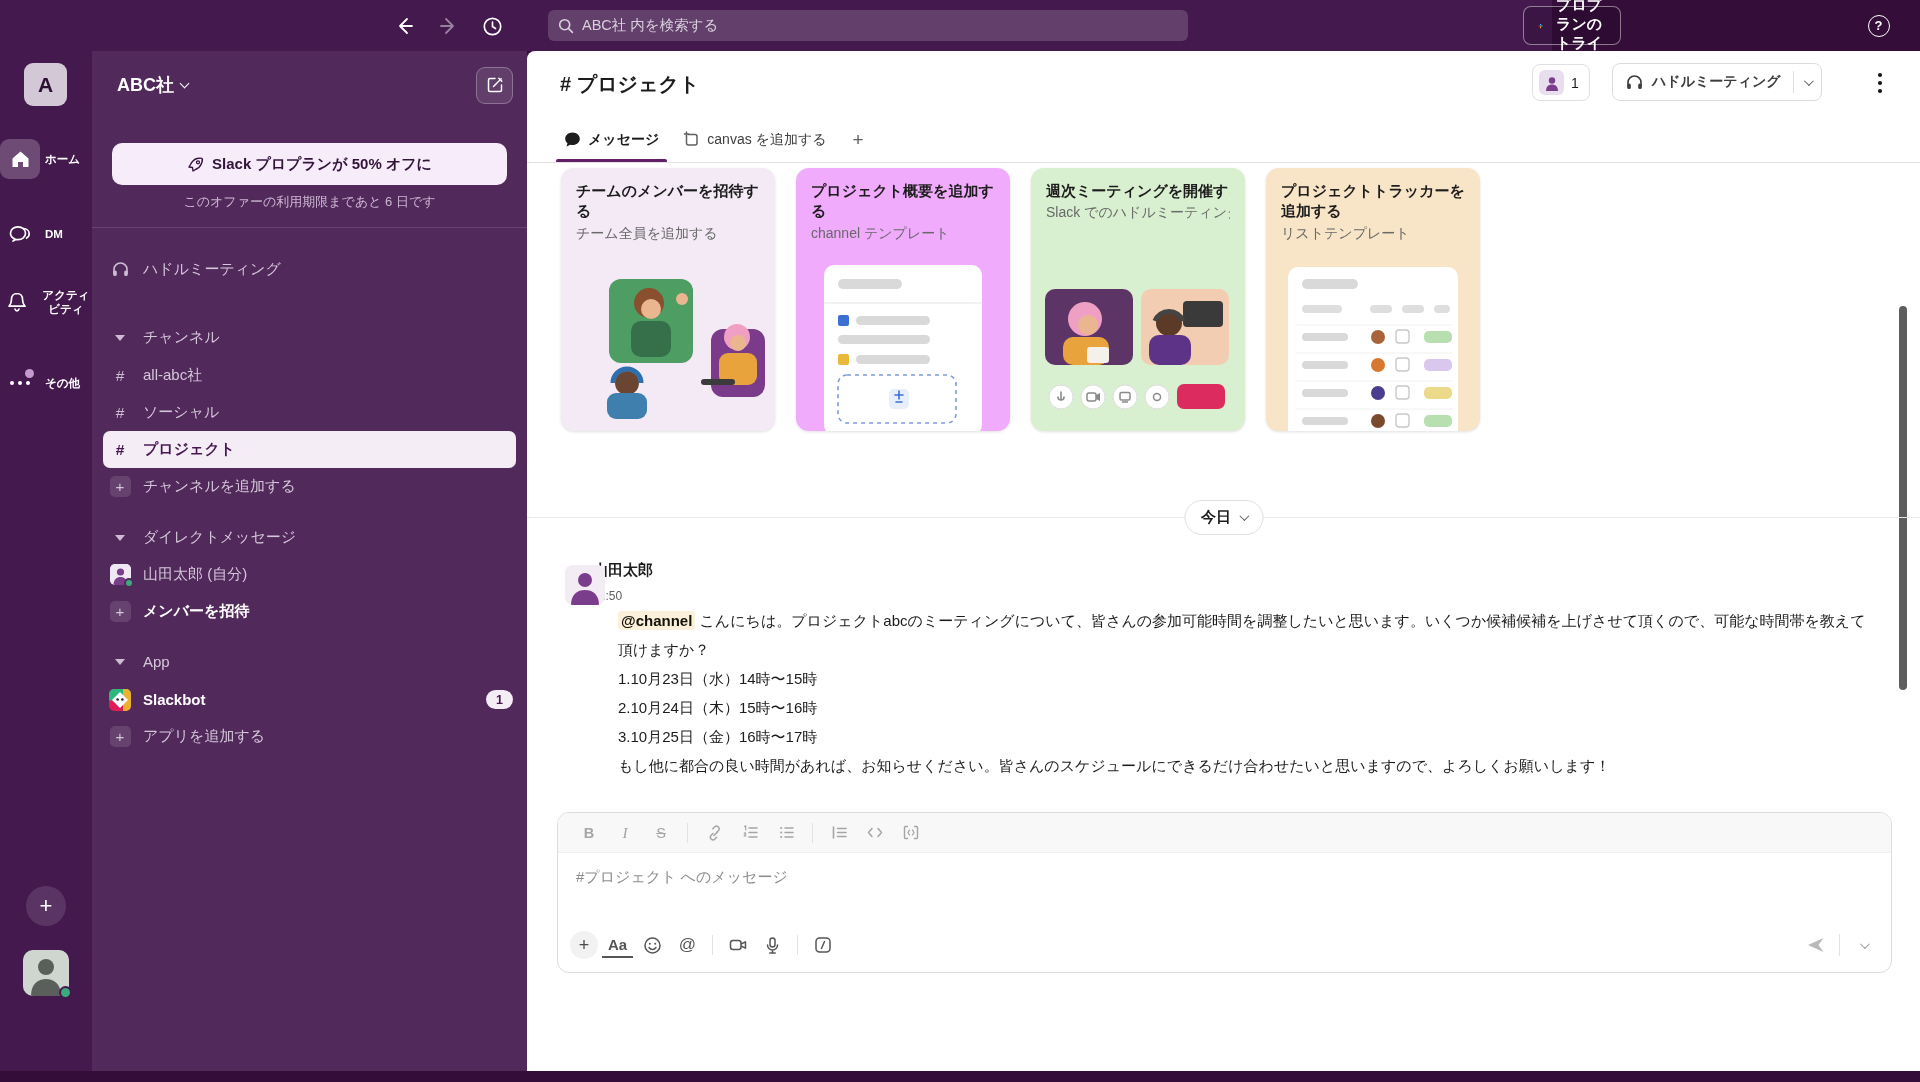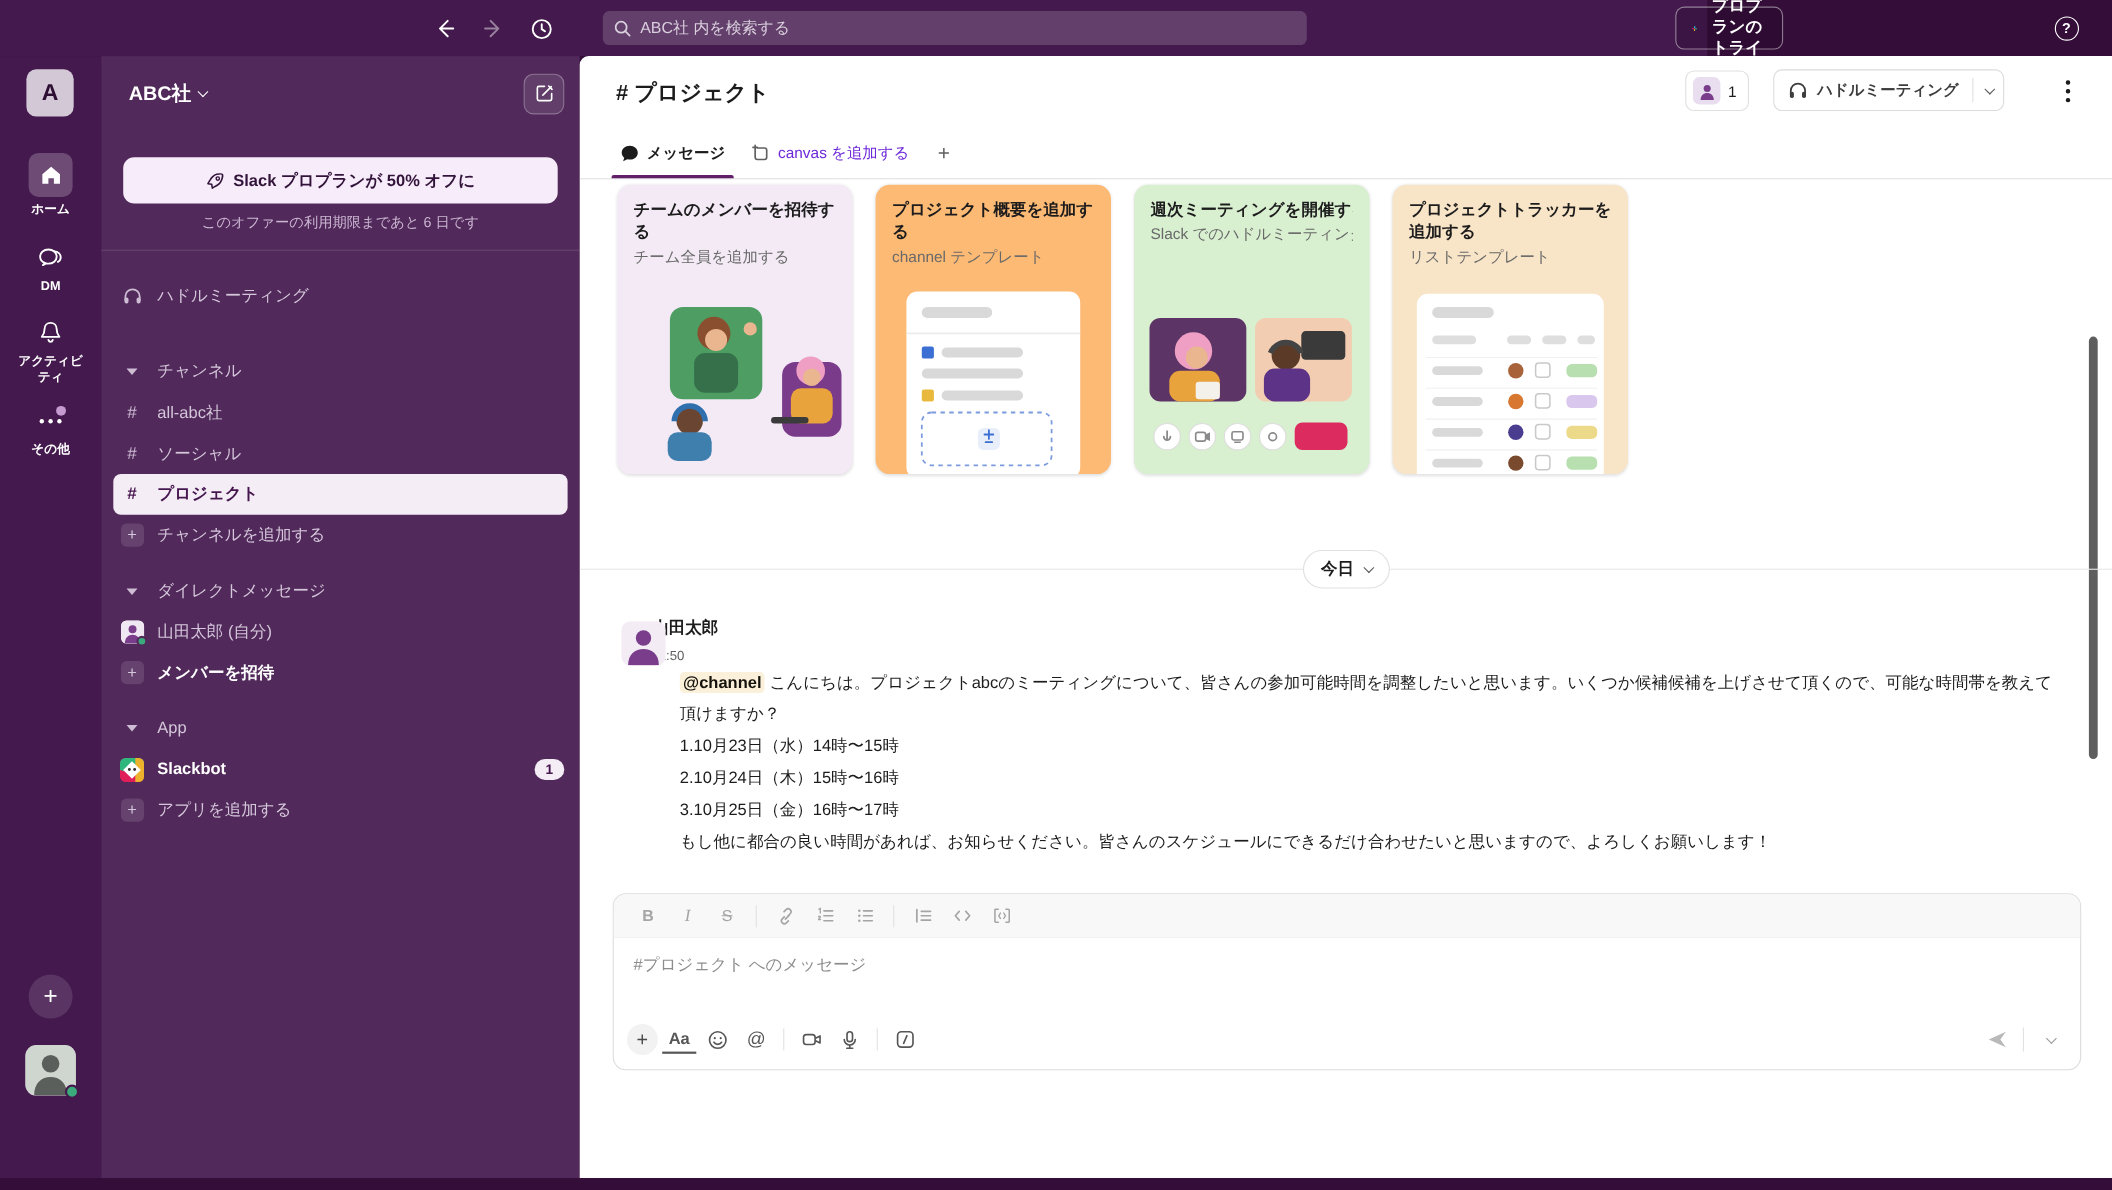--- a/index.html
+++ b/index.html
@@ -12,21 +12,21 @@
   .nav-btn { position:absolute; top:11px; width:30px; height:30px; border:none; background:transparent; color:#fff; cursor:pointer; display:flex; align-items:center; justify-content:center; border-radius:6px; }
   .nav-btn.dim { opacity:.45; }
   .searchbar { position:absolute; left:548px; top:10px; width:640px; height:31px; background:rgba(255,255,255,.17); border-radius:6px; display:flex; align-items:center; padding:0 10px; gap:8px; color:#d9cfdd; font-size:14.5px; cursor:text; }
   .trial-btn { position:absolute; left:1523px; top:6px; height:39px; padding:0 14px; display:flex; align-items:center; gap:9px; background:rgba(0,0,0,.12); border:1px solid rgba(255,255,255,.45); border-radius:8px; color:#fff; font-size:15px; font-weight:700; cursor:pointer; }
   .help-btn { position:absolute; left:1864px; top:11px; width:29px; height:29px; border-radius:50%; border:none; background:transparent; color:#fff; display:flex; align-items:center; justify-content:center; cursor:pointer; }
   .help-ring { width:22px; height:22px; border:1.6px solid #fff; border-radius:50%; display:flex; align-items:center; justify-content:center; font-size:13px; font-weight:700; }
 
   
   .rail { position:absolute; left:0; top:51px; width:92px; bottom:11px; background:#44194d; }
   .ws-avatar { position:absolute; left:24px; top:12px; width:43px; height:43px; border-radius:9px; background:#d3c8d6; color:#2d0f33; font-size:21px; font-weight:700; display:flex; align-items:center; justify-content:center; cursor:pointer; }
-  .rail-item { position:absolute; left:0; width:92px; display:flex; flex-direction:column; align-items:center; gap:5px; color:#fff; cursor:pointer; }
+  .rail-item { position:absolute; left:0; width:92px; display:flex; flex-direction:row; align-items:center; gap:5px; color:#fff; cursor:pointer; }
   .rail-btn { width:40px; height:40px; border-radius:9px; display:flex; align-items:center; justify-content:center; }
   .rail-btn.active { background:rgba(255,255,255,.22); }
   .rail-label { font-size:11.5px; font-weight:700; color:#fff; text-align:center; line-height:1.25; }
   .more-dots { position:relative; width:40px; height:28px; display:flex; align-items:center; justify-content:center; gap:4px; }
   .more-dots i { width:4px; height:4px; border-radius:50%; background:#fff; display:block; }
   .feature-dot { position:absolute; right:6px; top:0; width:9px; height:9px; border-radius:50%; background:#c49ad1; }
   .rail-plus { position:absolute; left:26px; top:835px; width:40px; height:40px; border-radius:50%; background:rgba(255,255,255,.12); color:#fff; font-size:22px; display:flex; align-items:center; justify-content:center; cursor:pointer; border:none; }
   .rail-user { position:absolute; left:23px; top:899px; width:46px; height:46px; border-radius:10px; background:#bcb0bf; cursor:pointer; }
   .rail-user svg { position:absolute; left:0; top:0; }
   .presence { position:absolute; right:-3px; bottom:-3px; width:13px; height:13px; border-radius:50%; background:#3baa7c; border:2.5px solid #44194d; }
@@ -61,21 +61,21 @@
   .huddle-btn { position:absolute; left:1085px; top:12px; height:38px; border:1px solid #dcdcdc; border-radius:8px; background:#fff; display:flex; align-items:center; font-size:14px; font-weight:600; color:#3d3d3d; cursor:pointer; }
   .huddle-main { display:flex; align-items:center; gap:8px; padding:0 12px; height:100%; }
   .huddle-split { width:1px; height:22px; background:#e0e0e0; }
   .huddle-chev { padding:0 10px; display:flex; align-items:center; height:100%; color:#616061; }
   .kebab { position:absolute; left:1338px; top:17px; width:30px; height:30px; display:flex; flex-direction:column; align-items:center; justify-content:center; cursor:pointer; color:#1d1c1d; background:none; border:none; }
   .kebab i { width:3.6px; height:3.6px; border-radius:50%; background:currentColor; margin:2.2px 0; display:block; }
   .chev { display:inline-block; width:7px; height:7px; border-right:1.7px solid currentColor; border-bottom:1.7px solid currentColor; transform:rotate(45deg) translateY(-2px); }
   .chev-wh { border-color:#fff; }
 
   .tabbar { position:absolute; left:0; top:66px; width:1393px; height:46px; border-bottom:1px solid #e2e2e2; display:flex; align-items:stretch; padding-left:27px; gap:4px; }
-  .tab { display:flex; align-items:center; gap:7px; padding:0 10px; font-size:14px; color:#6d28d9; position:relative; cursor:pointer; }
+  .tab { display:flex; align-items:center; gap:7px; padding:0 10px; font-size:14px; color:#404040; position:relative; cursor:pointer; }
   .tab.active { color:#1d1c1d; font-weight:700; }
   .tab.active:after { content:""; position:absolute; left:2px; right:2px; bottom:0; height:3px; background:#611f69; border-radius:2px 2px 0 0; }
   .tab-plus { font-size:19px; color:#616061; padding:0 12px; display:flex; align-items:center; cursor:pointer; }
 
   .cards { position:absolute; left:34px; top:117px; display:flex; gap:21px; }
   .card { width:214px; height:263px; border-radius:13px; padding:13px 15px; box-shadow:0 1px 3px rgba(0,0,0,.12); cursor:pointer; overflow:hidden; position:relative; }
   .card-title { font-size:15px; font-weight:700; color:#1d1c1d; line-height:1.35; }
   .card-sub { font-size:14px; color:#696969; margin-top:3px; }
   .nowrap { white-space:nowrap; overflow:hidden; }
   .card-art { position:absolute; left:0; bottom:0; }
@@ -394,21 +394,21 @@
           <circle cx="176" cy="66" r="13" fill="#ef9fc4"></circle>
           <circle cx="177" cy="72" r="8" fill="#eab68f"></circle>
           <rect x="158" y="82" width="38" height="32" rx="9" fill="#e8a33d"></rect>
           <rect x="140" y="108" width="34" height="6" rx="3" fill="#3b3b3b"></rect>
           <circle cx="66" cy="112" r="12" fill="#6a4632"></circle>
           <path d="M52 112 A14 14 0 0 1 80 112" stroke="#2f6fae" stroke-width="5" fill="none"></path>
           <rect x="46" y="122" width="40" height="26" rx="9" fill="#3f7fae"></rect>
         </svg>
       </div>
 
-      <div class="card" style="background: #fdba74;">
+      <div class="card" style="background: #f0abfc;">
         <div class="card-title">プロジェクト概要を追加する</div>
         <div class="card-sub">channel テンプレート</div>
         <svg class="card-art" width="214" height="172" viewBox="0 0 214 172">
           <rect x="28" y="6" width="158" height="170" rx="10" fill="#ffffff"></rect>
           <rect x="42" y="20" width="64" height="10" rx="5" fill="#d9d9d9"></rect>
           <line x1="28" y1="44" x2="186" y2="44" stroke="#ececec" stroke-width="1.5"></line>
           <rect x="42" y="56" width="11" height="11" rx="2" fill="#3b6fd4"></rect>
           <rect x="60" y="57" width="74" height="9" rx="4.5" fill="#d9d9d9"></rect>
           <rect x="42" y="76" width="92" height="9" rx="4.5" fill="#d9d9d9"></rect>
           <rect x="42" y="95" width="11" height="11" rx="2" fill="#e8b93c"></rect>

